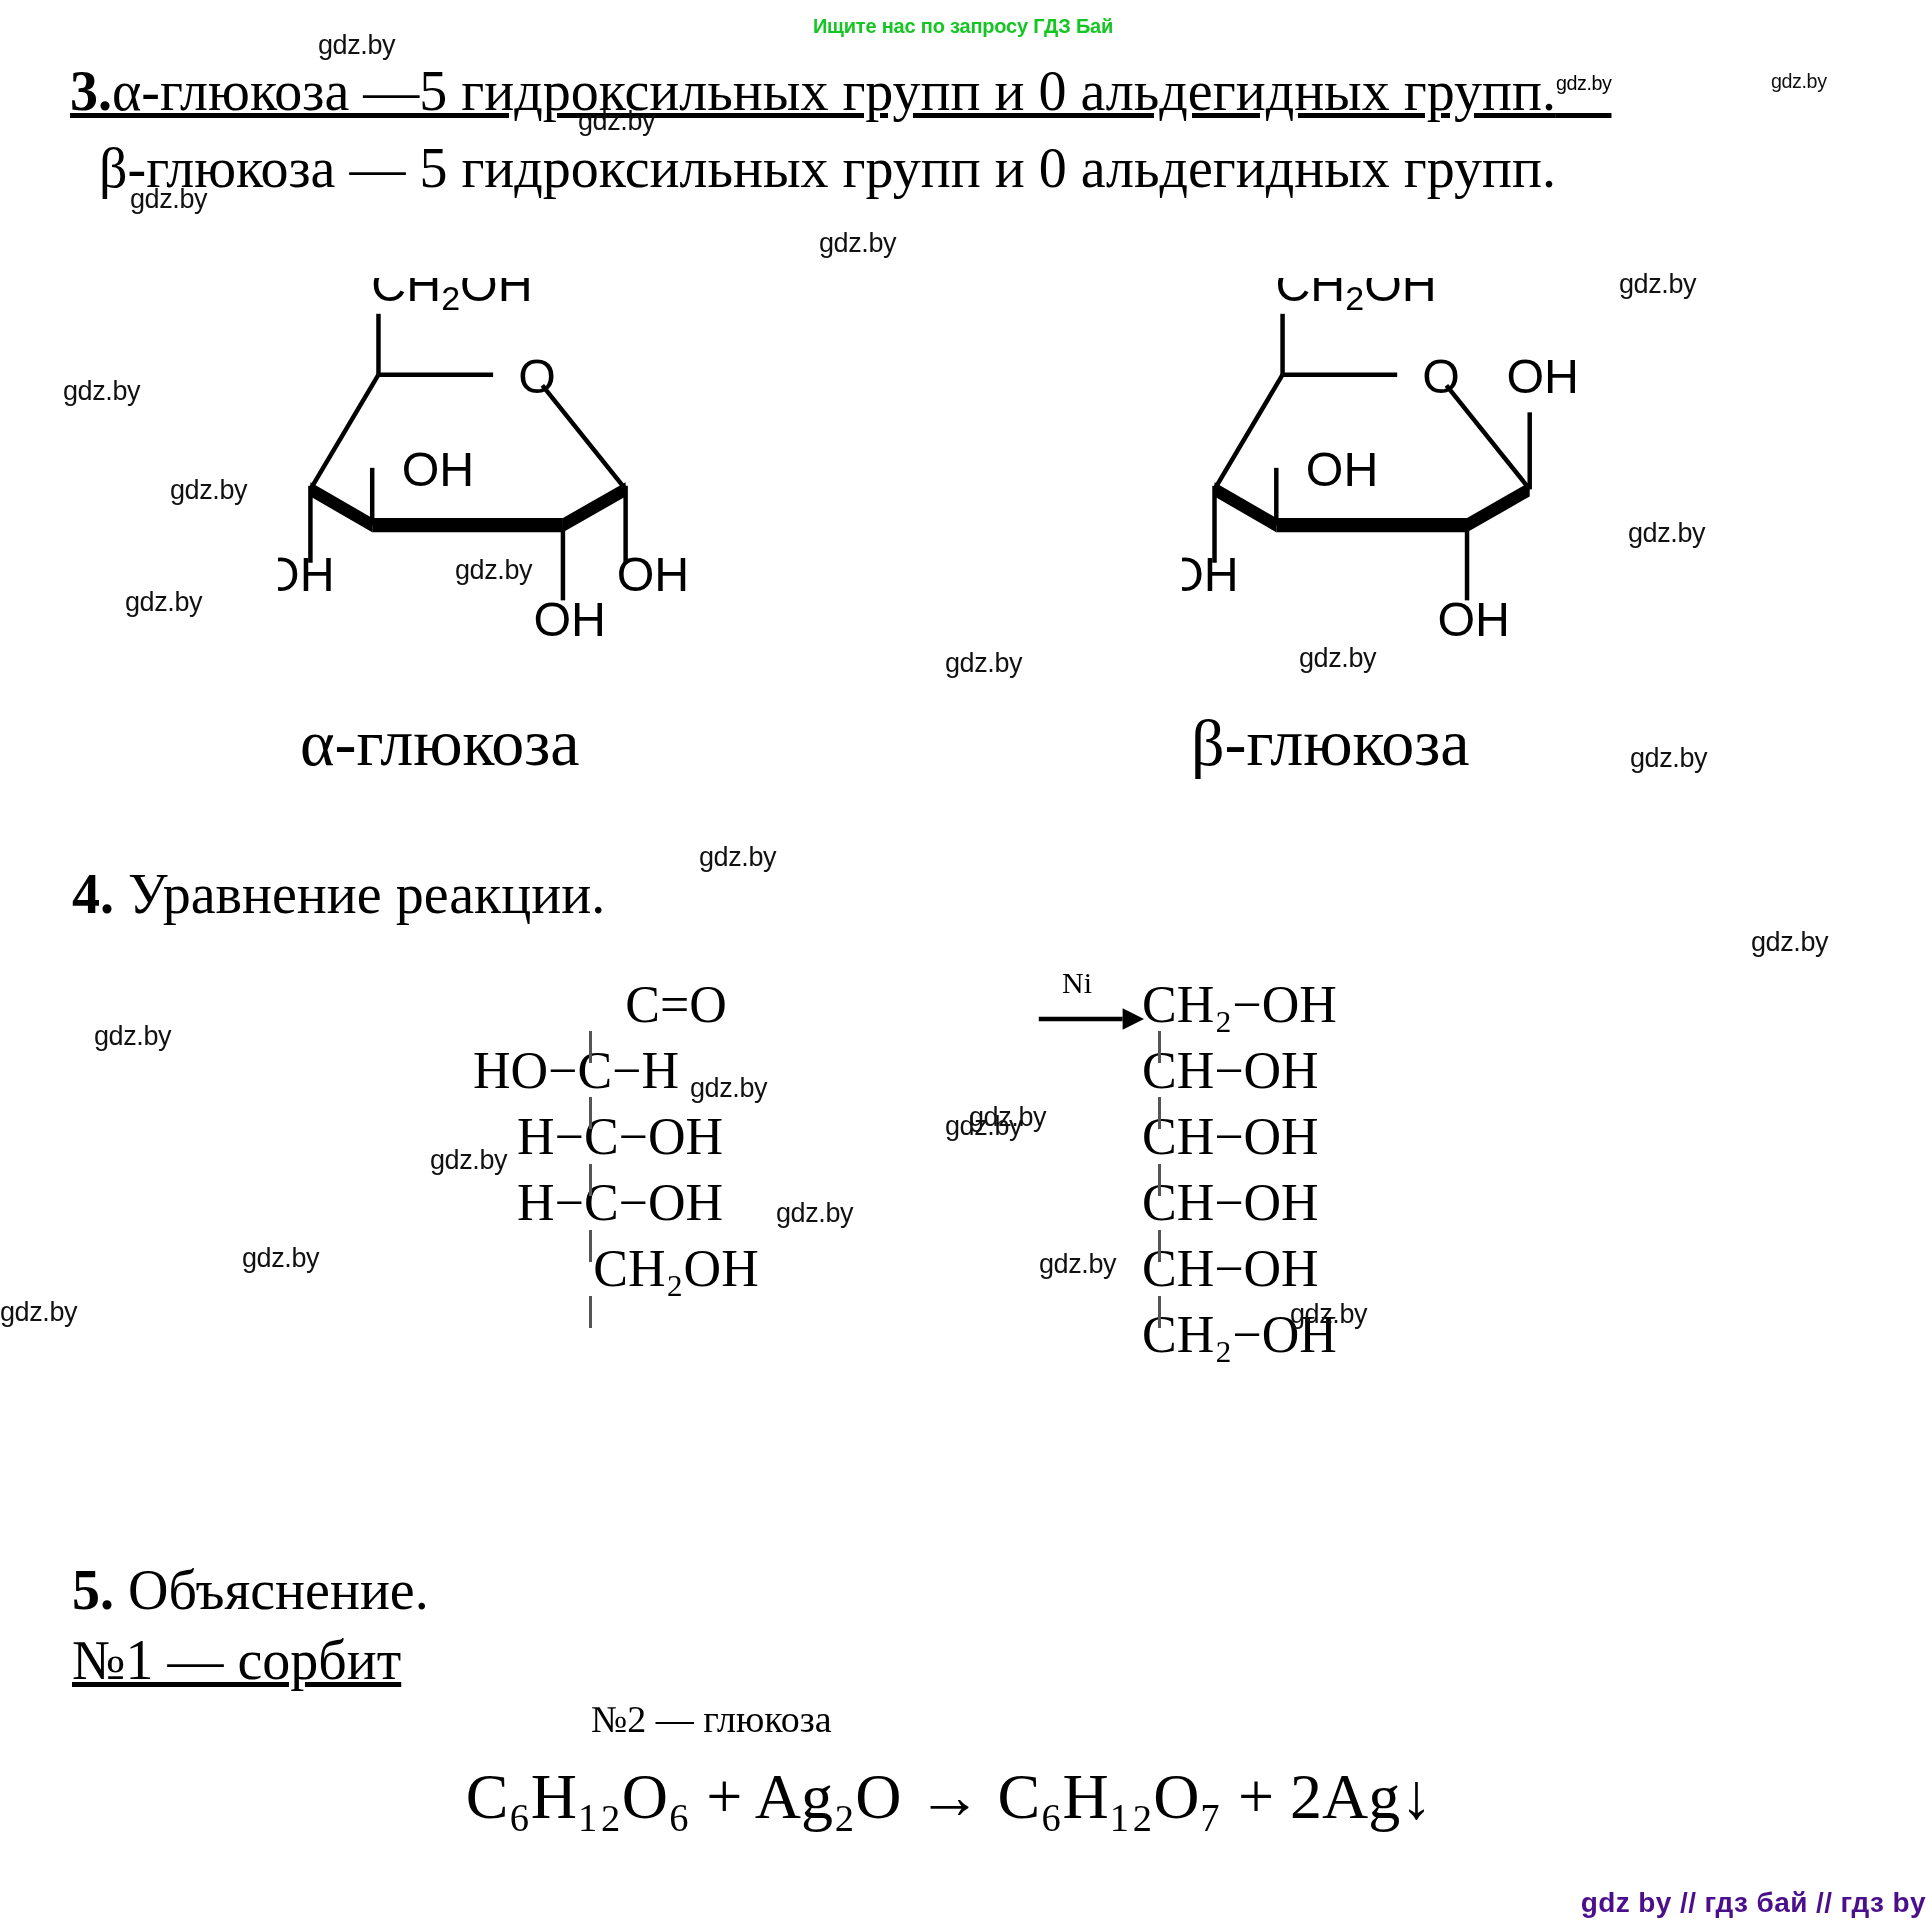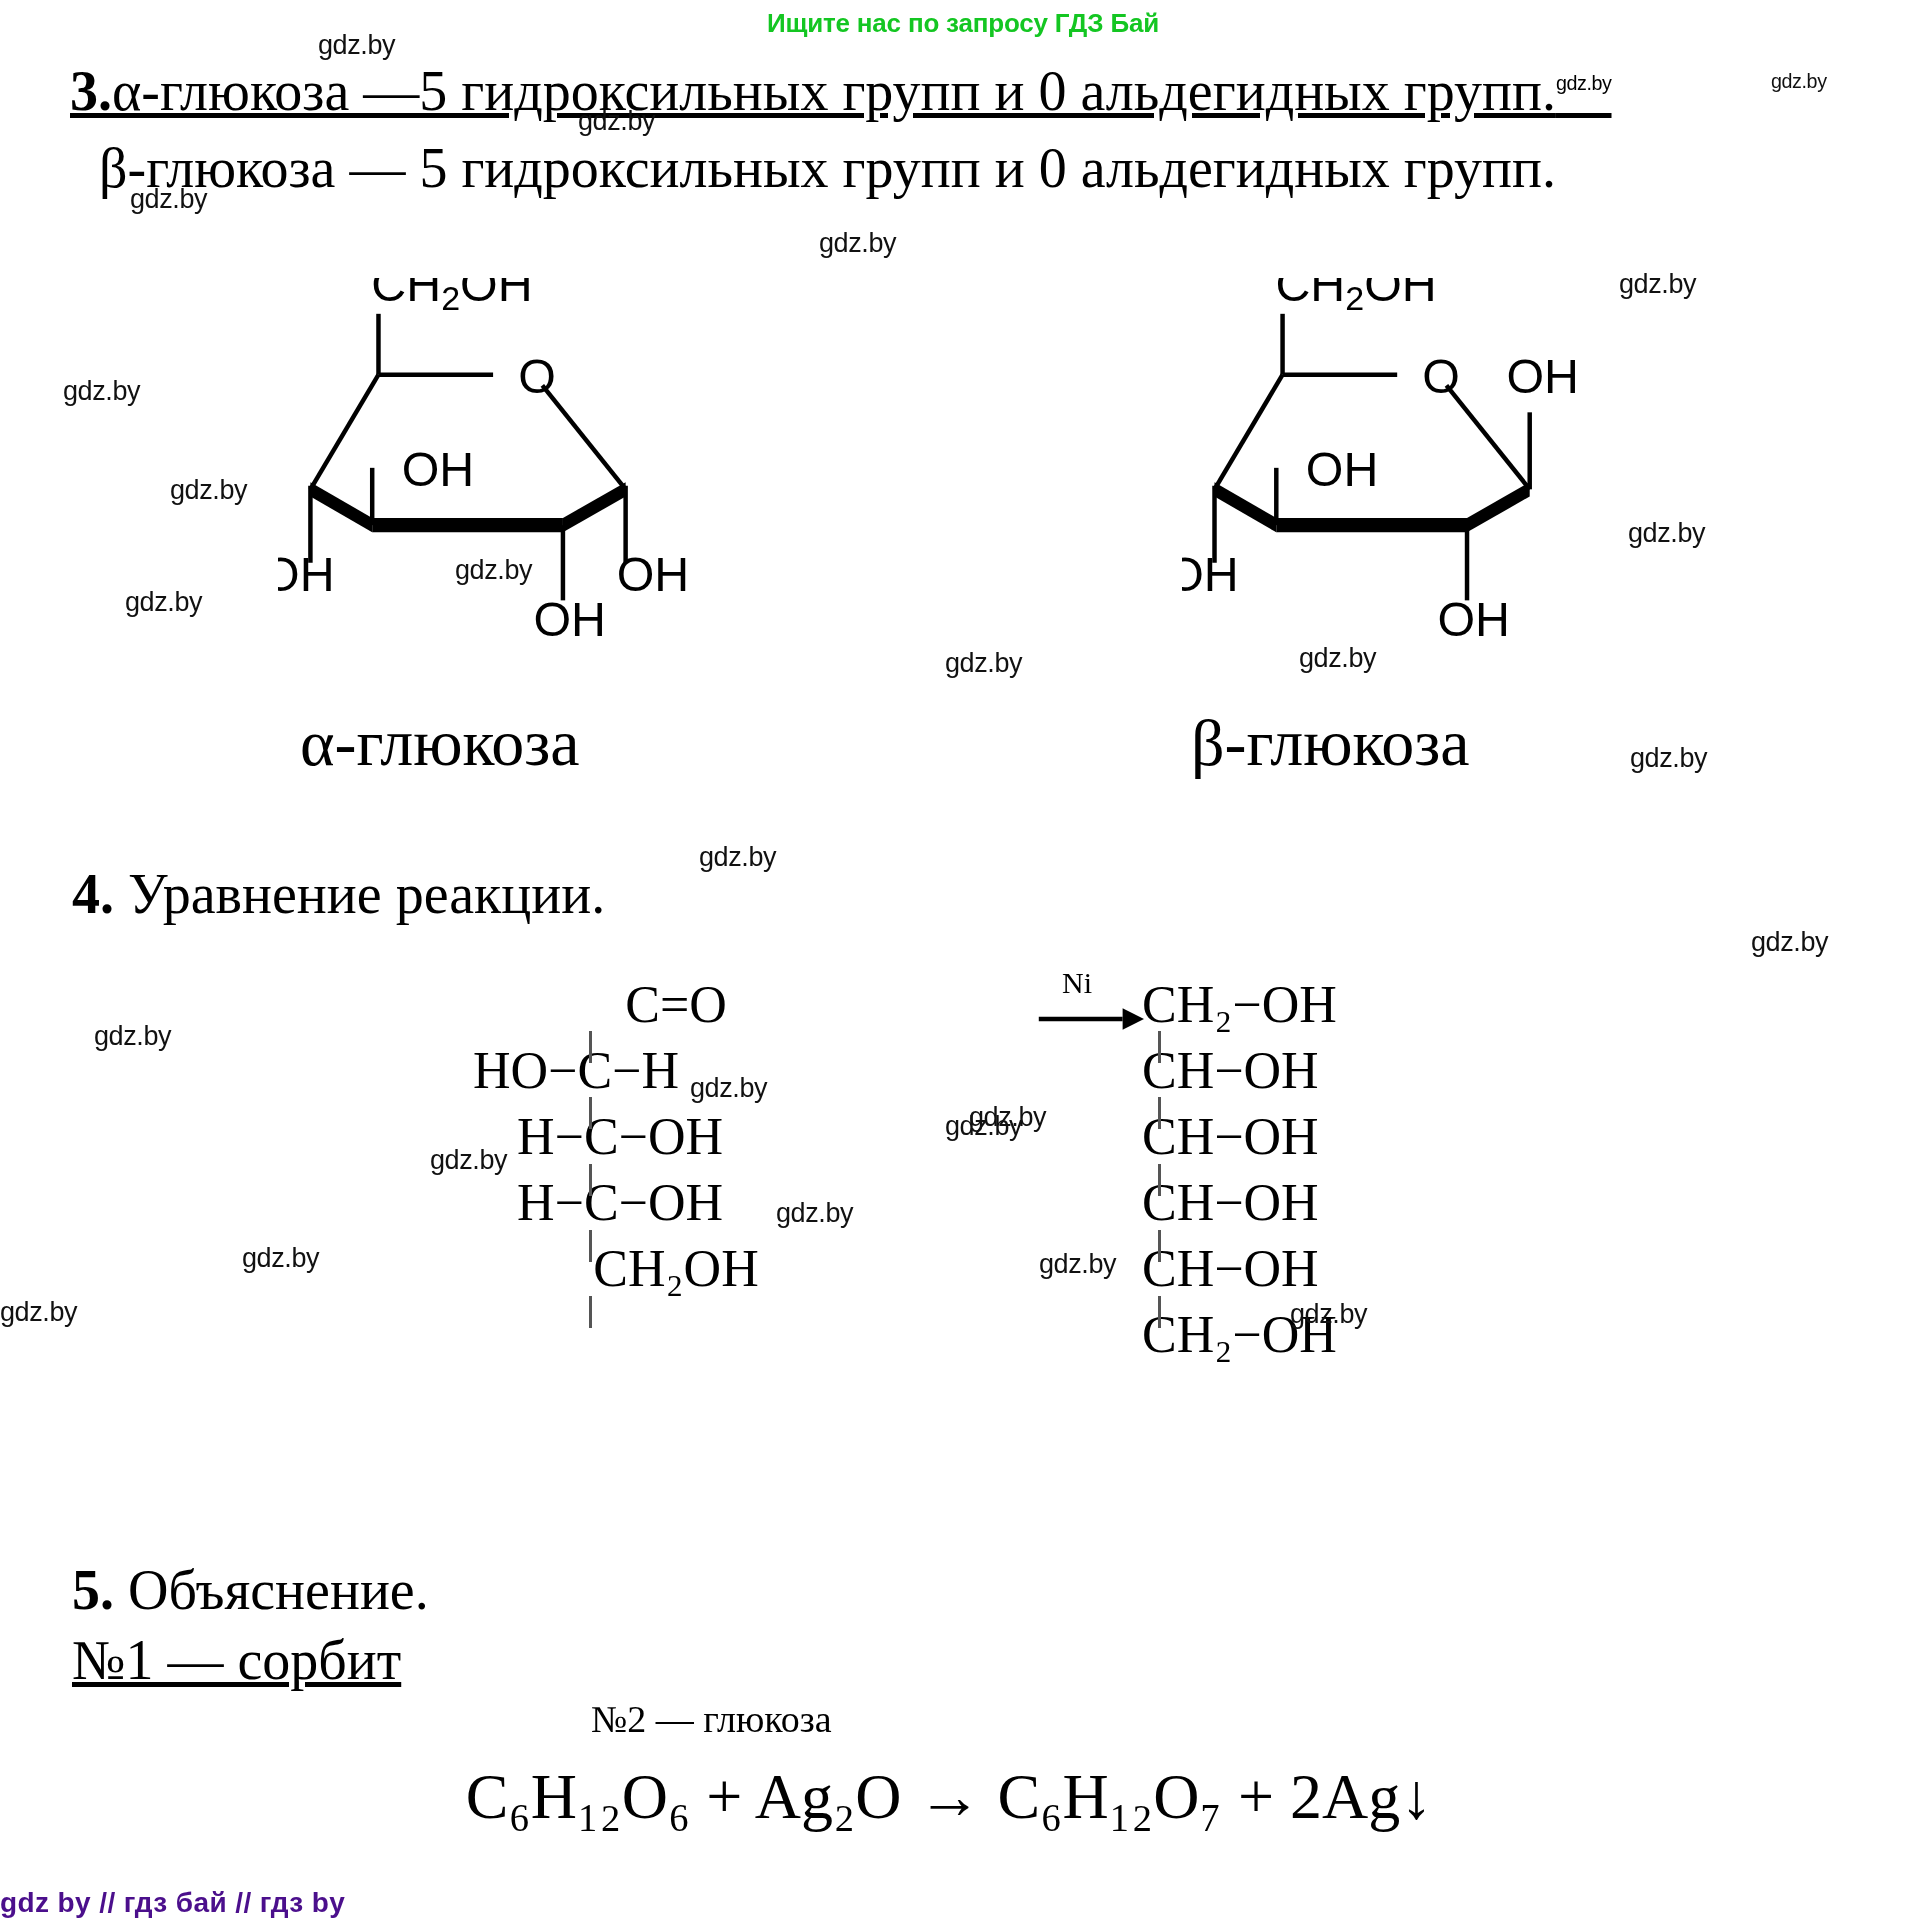--- a/index.html
+++ b/index.html
@@ -14,32 +14,32 @@
     position:absolute;
     font-family:"Liberation Sans", sans-serif;
     color:#111;
     white-space:nowrap;
     font-size:27px;
     letter-spacing:-0.4px;
     z-index:5;
   }
   .header{
     position:absolute;
-    top:8px;left:0;width:1926px;
+    top:15px;left:0;width:1926px;
     text-align:center;
     font-family:"Liberation Sans", sans-serif;
-    font-size:26px;
+    font-size:20px;
     font-weight:bold;
     color:#14c622;
     letter-spacing:-0.2px;
   }
   .footer{
     position:absolute;
     bottom:7.2px;left:0;width:1926px;
-    text-align:left;
+    text-align:right;
     font-family:"Liberation Sans", sans-serif;
     font-size:28px;
     font-weight:bold;
     color:#4b0f8c;
     letter-spacing:0.4px;
   }
   .para{
     position:absolute;
     font-family:"Liberation Serif", serif;
     color:#000;

